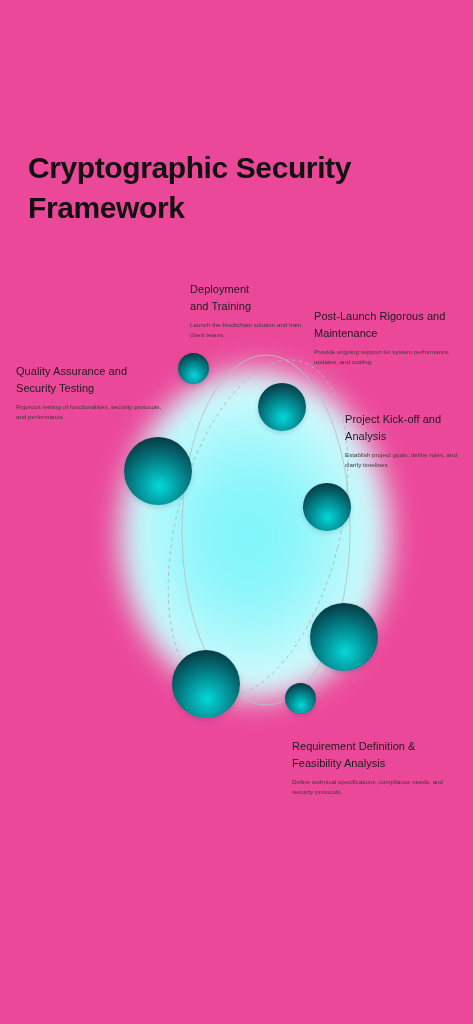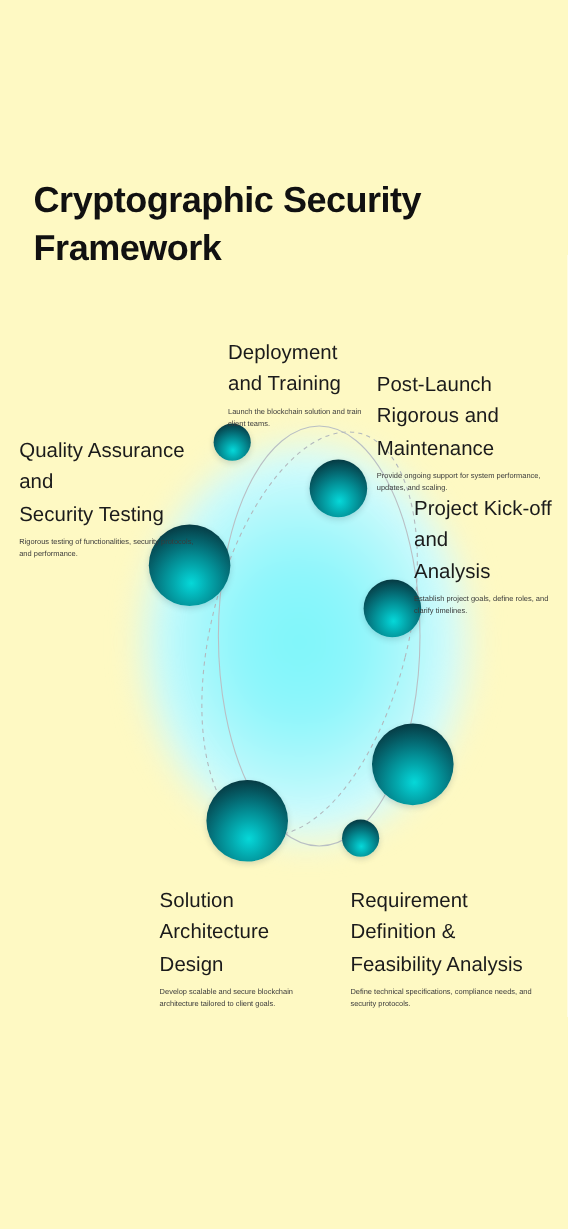--- a/index.html
+++ b/index.html
@@ -9,21 +9,21 @@
     height: 1024px;
     background: #ffffff;
     font-family: "Liberation Sans", sans-serif;
     overflow: hidden;
   }
 
   #poster {
     position: relative;
     width: 473px;
     height: 1024px;
-    background: #fef9c3;
+    background: #ec4899;
     overflow: hidden;
   }
 
   
   .title {
     position: absolute;
     left: 28px;
     top: 148px;
     width: 400px;
     font-size: 30px;
@@ -78,21 +78,21 @@
         #06424b 77%,
         #072d35 89%,
         #08202a 100%);
     box-shadow: 0 2px 5px rgba(0,40,50,0.16);
   }
 
   
   .label { position: absolute; }
 
   .label-title {
-    font-size: 17px;
+    font-size: 11px;
     font-weight: 400;
     line-height: 1.55;
     color: #1b1b1b;
     letter-spacing: 0.05px;
     white-space: pre-line;
   }
 
   .label-desc {
     margin-top: 5px;
     font-size: 6.2px;
@@ -158,25 +158,20 @@
     <div class="label-desc">Rigorous testing of functionalities, security protocols, and performance.</div>
   </div>
 
   <div class="label lbl-kickoff">
     <div class="label-title">Project Kick-off and
 Analysis</div>
     <div class="label-desc">Establish project goals, define roles, and clarify timelines.</div>
   </div>
 
 
-  <div class="label lbl-solution">
-    <div class="label-title">Solution Architecture
-Design</div>
-    <div class="label-desc">Develop scalable and secure blockchain architecture tailored to client goals.</div>
-  </div>
 
   <div class="label lbl-requirement">
     <div class="label-title">Requirement Definition &amp;
 Feasibility Analysis</div>
     <div class="label-desc">Define technical specifications, compliance needs, and security protocols.</div>
   </div>
 
 </div>
 
 </body></html>

